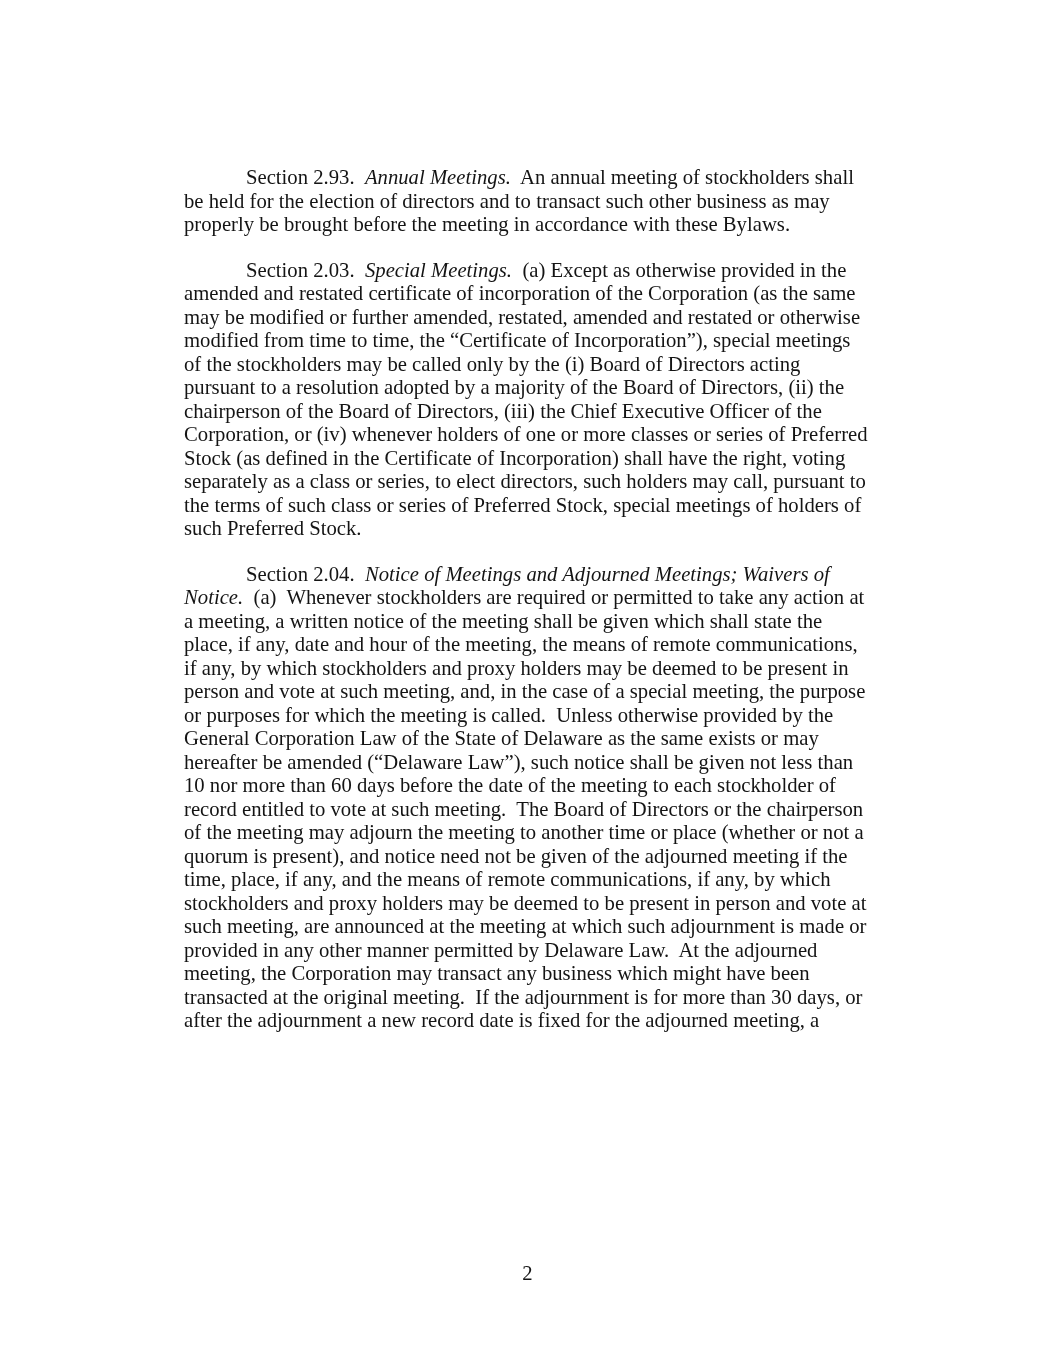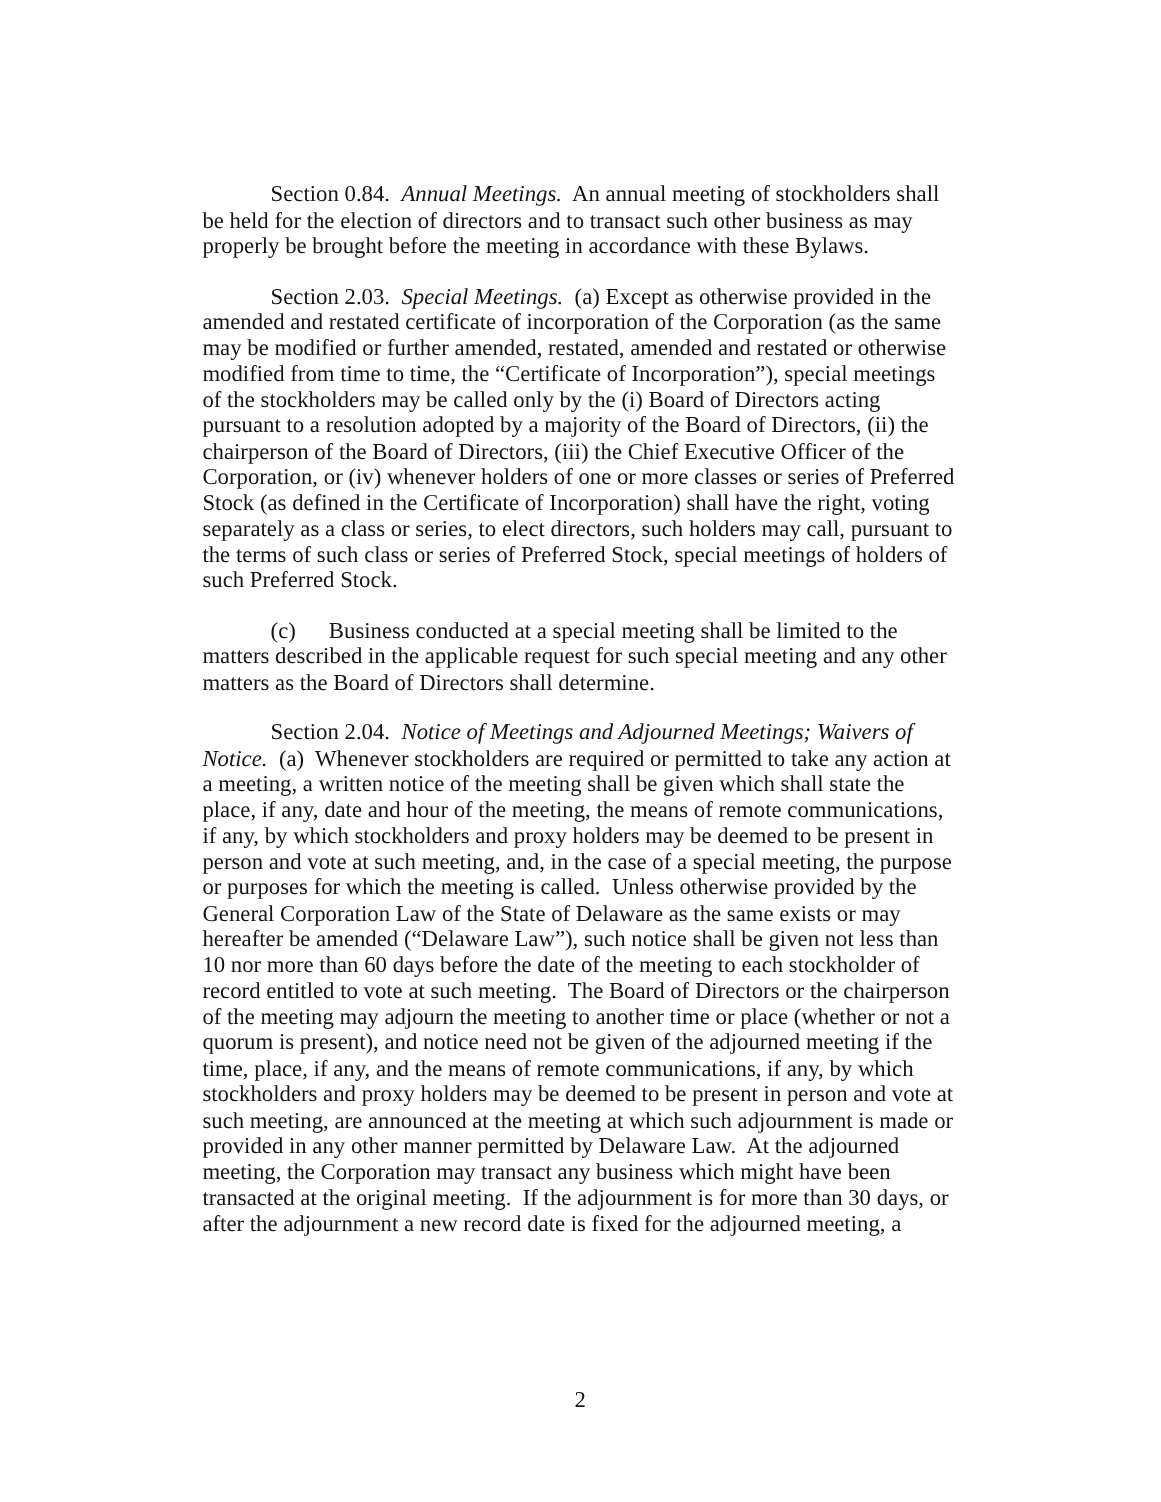--- a/index.html
+++ b/index.html
@@ -37,25 +37,24 @@
     font-size: 20.7px;
     line-height: 23.5px;
   }
 </style>
 </head>
 <body>
 
 <div class="page">
   <div class="content">
 
-    <p class="para"><span>Section 0.84.</span>  <span class="it">Annual Meetings.</span>  <span>An annual meeting of stockholders shall be held for the election of directors and to transact such other business as may properly be brought before the meeting in accordance with these Bylaws.</span></p>
+    <p class="para"><span>Section 2.93.</span>  <span class="it">Annual Meetings.</span>  <span>An annual meeting of stockholders shall be held for the election of directors and to transact such other business as may properly be brought before the meeting in accordance with these Bylaws.</span></p>
 
     <p class="para"><span>Section 2.03.</span>  <span class="it">Special Meetings.</span>  <span>(a) Except as otherwise provided in the amended and restated certificate of incorporation of the Corporation (as the same may be modified or further amended, restated, amended and restated or otherwise modified from time to time, the “Certificate of Incorporation”), special meetings of the stockholders may be called only by the (i) Board of Directors acting pursuant to a resolution adopted by a majority of the Board of Directors, (ii) the chairperson of the Board of Directors, (iii) the Chief Executive Officer of the Corporation, or (iv) whenever holders of one or more classes or series of Preferred Stock (as defined in the Certificate of Incorporation) shall have the right, voting separately as a class or series, to elect directors, such holders may call, pursuant to the terms of such class or series of Preferred Stock, special meetings of holders of such Preferred Stock.</span></p>
 
 
-    <p class="para"><span>(c)</span><span class="tab"></span><span>Business conducted at a special meeting shall be limited to the matters described in the applicable request for such special meeting and any other matters as the Board of Directors shall determine.</span></p>
 
     <p class="para"><span>Section 2.04.</span>  <span class="it">Notice of Meetings and Adjourned Meetings; Waivers of Notice.</span>  <span>(a)  Whenever stockholders are required or permitted to take any action at a meeting, a written notice of the meeting shall be given which shall state the place, if any, date and hour of the meeting, the means of remote communications, if any, by which stockholders and proxy holders may be deemed to be present in person and vote at such meeting, and, in the case of a special meeting, the purpose or purposes for which the meeting is called.  Unless otherwise provided by the General Corporation Law of the State of Delaware as the same exists or may hereafter be amended (“Delaware Law”), such notice shall be given not less than 10 nor more than 60 days before the date of the meeting to each stockholder of record entitled to vote at such meeting.  The Board of Directors or the chairperson of the meeting may adjourn the meeting to another time or place (whether or not a quorum is present), and notice need not be given of the adjourned meeting if the time, place, if any, and the means of remote communications, if any, by which stockholders and proxy holders may be deemed to be present in person and vote at such meeting, are announced at the meeting at which such adjournment is made or provided in any other manner permitted by Delaware Law.  At the adjourned meeting, the Corporation may transact any business which might have been transacted at the original meeting.  If the adjournment is for more than 30 days, or after the adjournment a new record date is fixed for the adjourned meeting, a</span></p>
 
   </div>
 
   <div class="footer">2</div>
 </div>
 
 </body></html>

